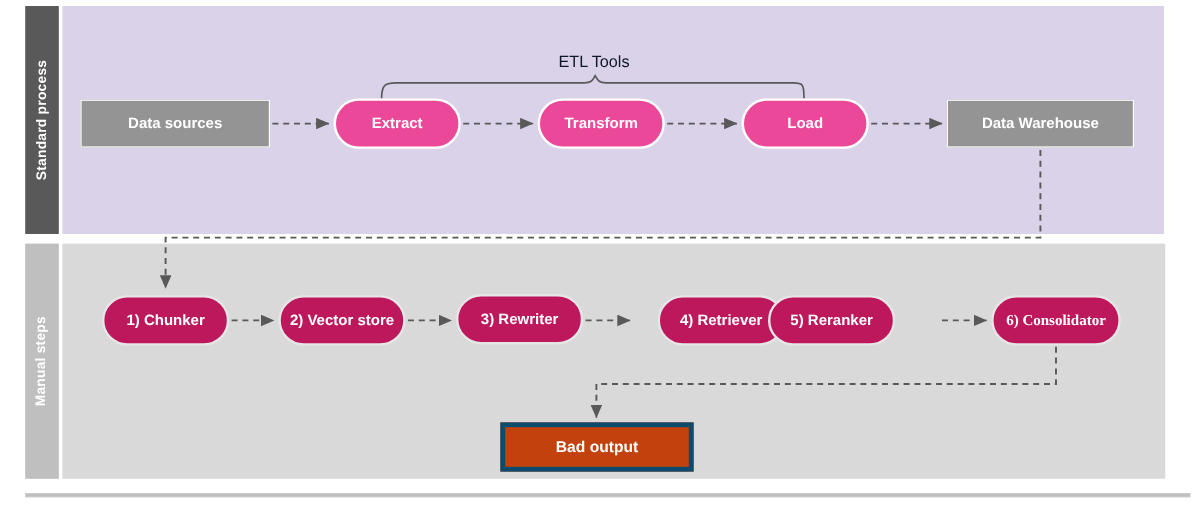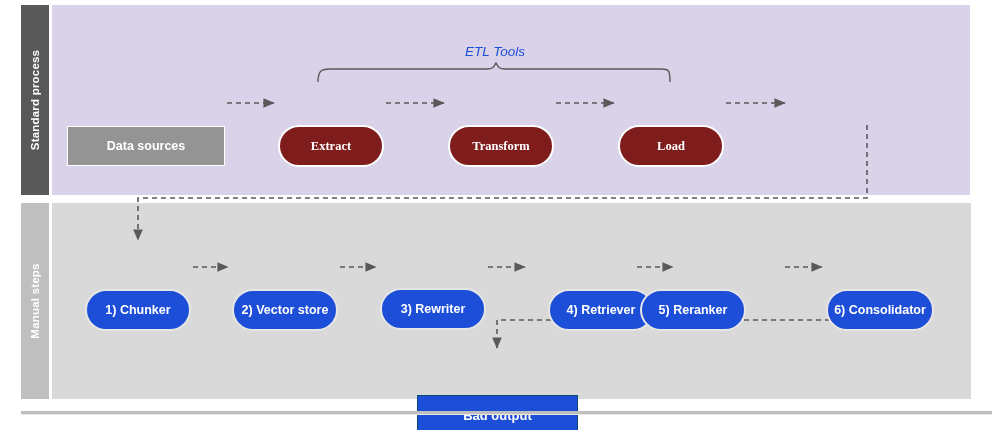--- a/index.html
+++ b/index.html
@@ -59,71 +59,68 @@
     display: flex;
     align-items: center;
     justify-content: center;
     text-align: center;
     color: #ffffff;
     font-weight: bold;
     font-size: 12.5px;
     line-height: 15px;
     box-sizing: border-box;
     padding: 2px 6px;
-    margin-top: 43px;
   }
   .node.rect {
     background: #949494;
     border: 1px solid #ffffff;
   }
   .node.pill-purple {
-    background: #7f1d1d;
+    background: #ec4899;
     border: 2px solid #ffffff;
     border-radius: 999px;
-    font-family: Liberation Serif, serif;
   }
   .node.pill-gray {
-    background: #1d4ed8;
+    background: #be185d;
     border: 2px solid #E6E6E6;
     border-radius: 999px;
   }
   .node.rect-yellow {
-    background: #1d4ed8;
-    border: 1px solid #0c4a6e;
+    background: #c2410c;
+    border: 4px solid #0c4a6e;
     color: #ffffff;
     font-size: 13px;
   }
 
   
   #node-data-sources { left: 67px;  top: 83px;  width: 158px; height: 40px; }
   #node-extract      { left: 278px; top: 82px;  width: 106px; height: 42px; }
   #node-transform    { left: 448px; top: 82px;  width: 106px; height: 42px; }
   #node-load         { left: 618px; top: 82px;  width: 106px; height: 42px; }
   #node-warehouse    { left: 789px; top: 83px;  width: 156px; height: 40px; }
 
   
   #node-chunker      { left: 85px;  top: 246px; width: 106px; height: 42px; }
   #node-vector-store { left: 232px; top: 246px; width: 106px; height: 42px; }
   #node-rewriter     { left: 380px; top: 245px; width: 106px; height: 42px; }
   #node-retriever    { left: 548px; top: 246px; width: 106px; height: 42px; }
   #node-reranker     { left: 640px; top: 246px; width: 106px; height: 42px; }
-  #node-consolidator { left: 826px; top: 246px; width: 108px; height: 42px; }
+  #node-consolidator { left: 826px; top: 246px; width: 108px; height: 42px; font-family: Liberation Serif, serif; }
   #node-bad-output   { left: 417px; top: 352px; width: 161px; height: 41px; }
 
   
   #etl-label {
     position: absolute;
     left: 430px;
     top: 44px;
     width: 130px;
     text-align: center;
-    color: #1d4ed8;
+    color: #0f172a;
     font-size: 13.5px;
     font-weight: normal;
-    font-style: italic;
   }
 
   
   #edges {
     position: absolute;
     left: 0;
     top: 0;
     width: 1003px;
     height: 430px;
     pointer-events: none;
@@ -168,20 +165,21 @@
 
     <path d="M880,289 L880,320 L497,320 L497,348" fill="none" stroke="#595959" stroke-width="1.6" stroke-dasharray="5,4" marker-end="url(#arrow)"></path>
   </svg>
 
   <div id="etl-label">ETL Tools</div>
 
   <div class="node rect" id="node-data-sources">Data sources</div>
   <div class="node pill-purple" id="node-extract">Extract</div>
   <div class="node pill-purple" id="node-transform">Transform</div>
   <div class="node pill-purple" id="node-load">Load</div>
+  <div class="node rect" id="node-warehouse">Data Warehouse</div>
 
   <div class="node pill-gray" id="node-chunker">1) Chunker</div>
   <div class="node pill-gray" id="node-vector-store">2) Vector store</div>
   <div class="node pill-gray" id="node-rewriter">3) Rewriter</div>
   <div class="node pill-gray" id="node-retriever">4) Retriever</div>
   <div class="node pill-gray" id="node-reranker">5) Reranker</div>
   <div class="node pill-gray" id="node-consolidator">6) Consolidator</div>
   <div class="node rect-yellow" id="node-bad-output">Bad output</div>
 
   <div id="bottom-rule"></div>

